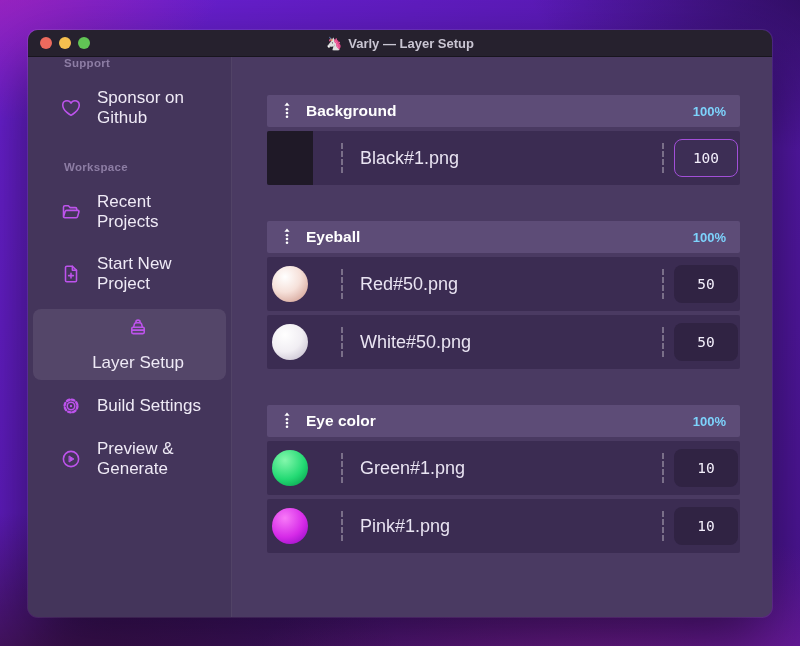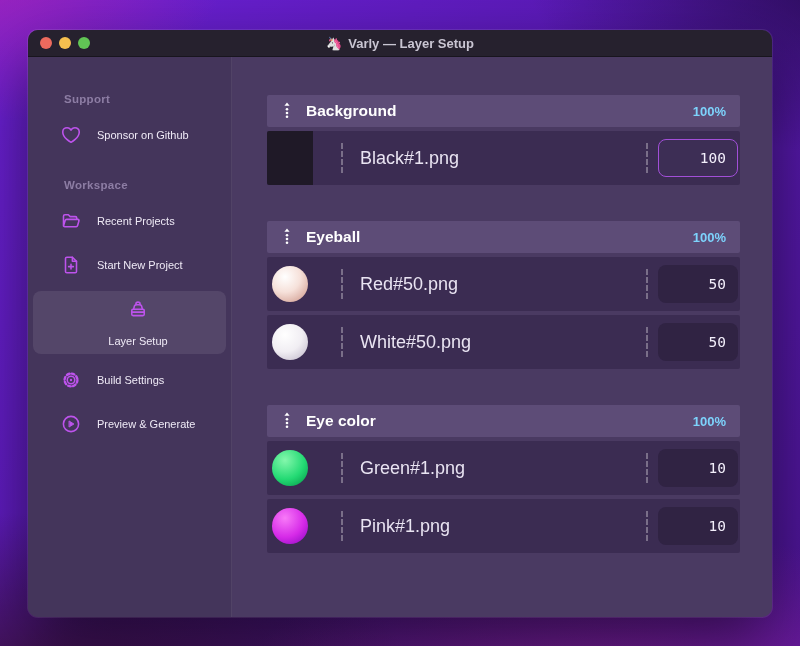--- a/index.html
+++ b/index.html
@@ -37,35 +37,35 @@
   .light.red{background:#ed6a5e;}
   .light.yellow{background:#f5bf4f;}
   .light.green{background:#61c555;}
   .win-title{display:flex;align-items:center;gap:6px;font-size:13px;font-weight:700;color:#c9c5d2;}
   .app-emoji{font-size:13px;line-height:1;}
   
   .win-body{flex:1;display:flex;min-height:0;}
   .sidebar{
     width:204px;flex:none;background:#44355b;
     border-right:1px solid rgba(255,255,255,.07);
-    padding-top:36px;box-sizing:border-box;
+    box-sizing:border-box;
   }
   .section-label{
     padding:0 10px 0 36px;margin:26px 0 12px 0;
     font-size:11.5px;font-weight:700;letter-spacing:.3px;color:#8d7da4;
   }
   .section-label.first{margin-top:0;}
   .side-item{
     margin:0 5px 8px 5px;padding:7px 10px 7px 27px;border-radius:8px;
     display:flex;align-items:center;gap:15px;cursor:default;
   }
   .side-item.selected{background:rgba(255,255,255,.085);flex-direction:column;}
   .side-item .ico{width:22px;height:22px;flex:none;display:flex;}
   .side-item .ico svg{width:22px;height:22px;stroke:#bd53ec;fill:none;stroke-width:1.7;stroke-linecap:round;stroke-linejoin:round;}
-  .side-item .lbl{font-size:11px;color:#efeaf6;}
+  .side-item .lbl{font-size:17px;color:#efeaf6;}
   
   .main{flex:1;min-width:0;padding:38px 32px 0 35px;box-sizing:border-box;overflow:hidden;}
   .group{margin-bottom:36px;}
   .group-header{
     height:32px;background:#5d4c77;border-radius:2px;
     display:flex;align-items:center;padding:0 14px;box-sizing:border-box;
   }
   .drag{width:12px;height:20px;flex:none;display:flex;}
   .group-title{margin-left:13px;font-size:15.5px;font-weight:700;color:#ffffff;}
   .group-pct{margin-left:auto;font-size:13px;font-weight:700;color:#7dd3fc;}
@@ -79,24 +79,24 @@
   .thumb[data-thumb="red-ball"] .ball{background:radial-gradient(circle at 36% 30%,#ffffff,#f6e1da 45%,#dcb1a6 78%,#bb9089);}
   .thumb[data-thumb="white-ball"] .ball{background:radial-gradient(circle at 36% 30%,#ffffff,#f1eef3 50%,#cfc8d6 82%,#b4adc0);}
   .thumb[data-thumb="cyan-ball"] .ball{background:radial-gradient(circle at 36% 28%,#7bf7e2,#1fd4e6 55%,#0aa6cc 88%);}
   .thumb[data-thumb="green-ball"] .ball{background:radial-gradient(circle at 36% 28%,#84f7ac,#24da74 55%,#0aa651 88%);}
   .thumb[data-thumb="pink-ball"] .ball{background:radial-gradient(circle at 36% 28%,#f87af8,#d62ae8 55%,#9c10c9 88%);}
   .dash{width:0;height:30px;border-left:2px dashed rgba(255,255,255,.32);flex:none;}
   .dash.d1{margin-left:28px;}
   .file{margin-left:17px;font-family:Liberation Sans, sans-serif;font-size:18px;color:#e9e4f2;}
   .spacer{flex:1;}
   .value-box{
-    width:80px;height:38px;margin:0 2px 0 10px;flex:none;box-sizing:border-box;
+    width:64px;height:38px;margin:0 2px 0 10px;flex:none;box-sizing:border-box;
     background:#302343;border:1.5px solid transparent;border-radius:8px;
     color:#f3effb;font-family:"DejaVu Sans Mono",monospace;font-size:14.5px;
-    text-align:right;padding:0 11px;outline:none;
+    text-align:center;padding:0 11px;outline:none;
   }
   .value-box.focused{background:#3d2e55;border-color:#a24fd8;}
 </style>
 </head>
 <body>
 
 <div class="desktop">
   <div class="window">
 
     <div class="titlebar">

